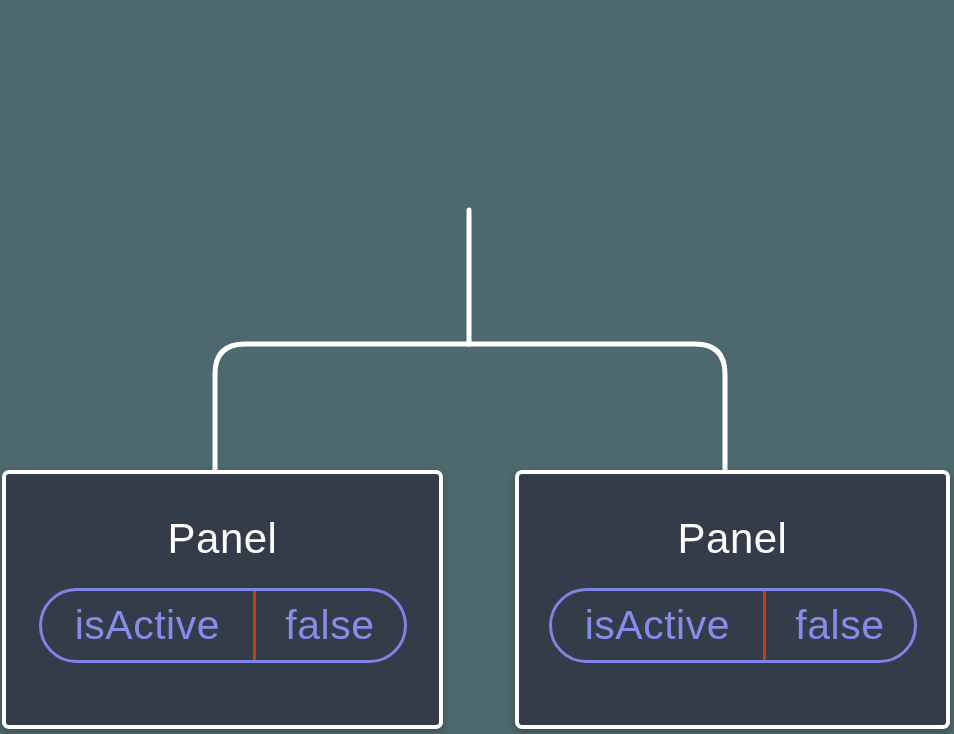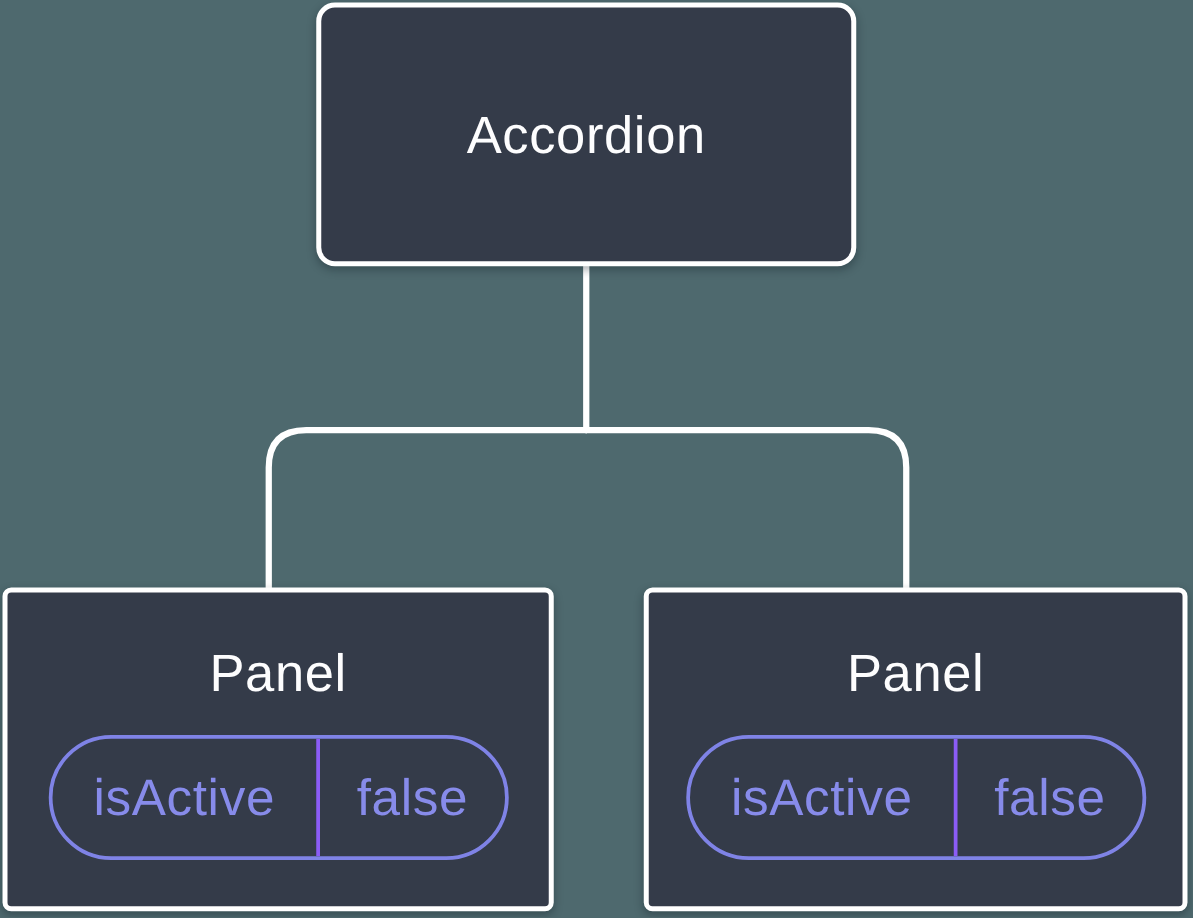--- a/index.html
+++ b/index.html
@@ -67,53 +67,50 @@
     color: #fdfdfe;
     font-size: 42px;
     font-weight: 500;
     letter-spacing: 0.5px;
     line-height: 1.1;
   }
   .state-pill {
     box-sizing: border-box;
     margin-top: 26px;
     width: 368px;
-    height: 100px;
+    height: 75px;
     border: 3px solid #7f83e6;
     border-radius: 52px;
     display: flex;
     align-items: stretch;
     overflow: hidden;
   }
   .pill-cell {
     display: flex;
     align-items: center;
     justify-content: center;
     color: #878bea;
     font-size: 41px;
     font-weight: 400;
     letter-spacing: 0.5px;
   }
   .pill-key   { width: 58.5%; }
-  .pill-value { flex: 1; border-left: 3px solid #8b5cf6; }
+  .pill-value { flex: 1; border-left: 3px solid #c2410c; }
 </style>
 </head>
 <body>
 
 <div class="stage">
 
   <svg class="connectors" viewBox="0 0 954 734" xmlns="http://www.w3.org/2000/svg">
     <path d="M 469 210 L 469 344"></path>
     <path d="M 469 344 L 245 344 Q 215 344 215 374 L 215 472"></path>
     <path d="M 469 344 L 695 344 Q 725 344 725 374 L 725 472"></path>
   </svg>
 
-  <div class="node node-root">
-    <span class="node-title">Accordion</span>
-  </div>
 
   <div class="node node-panel node-panel-1">
     <span class="panel-title">Panel</span>
     <div class="state-pill">
       <span class="pill-cell pill-key">isActive</span>
       <span class="pill-cell pill-value">false</span>
     </div>
   </div>
 
   <div class="node node-panel node-panel-2">

